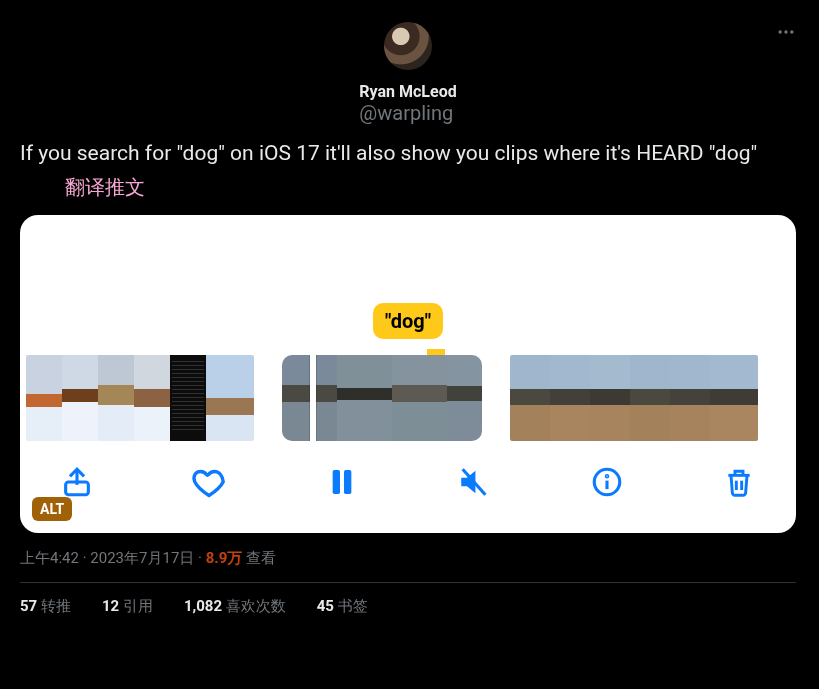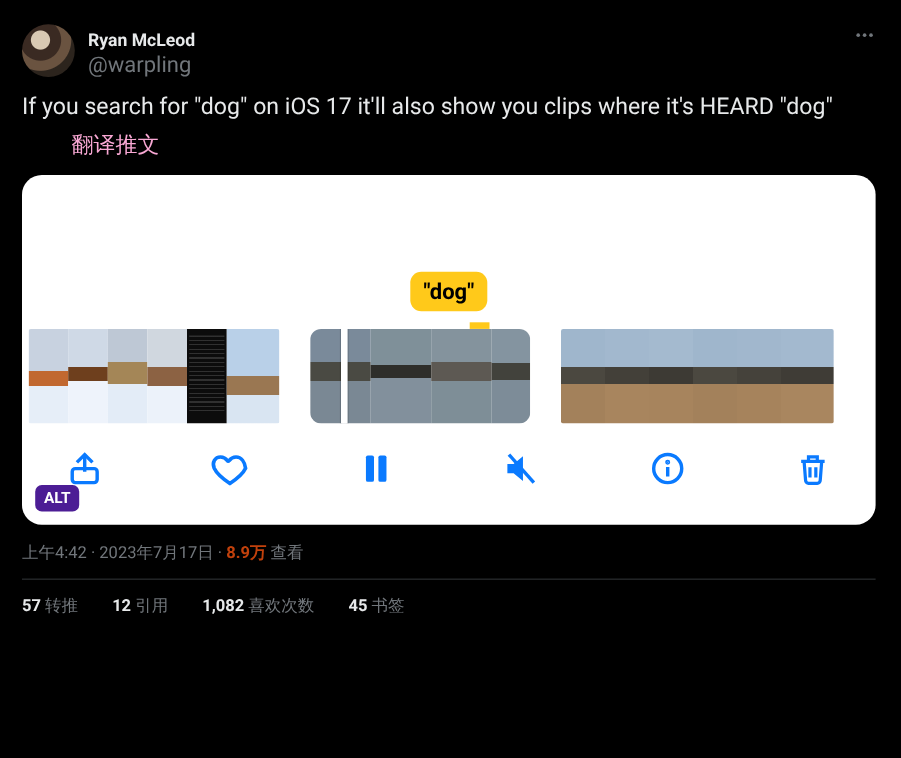--- a/index.html
+++ b/index.html
@@ -13,22 +13,23 @@
   }
   .tweet {
     background: #000;
     color: #e7e9ea;
     padding: 12px 16px;
     width: 808px;
     position: relative;
   }
   .header {
     display: flex;
-    align-items: flex-end;
+    align-items: center;
     gap: 12px;
+    flex-direction: column;
   }
   .avatar {
     width: 48px;
     height: 48px;
     border-radius: 50%;
     background: radial-gradient(circle at 35% 30%, #d9c9b3 0 18%, #3a2a22 20% 40%, #6a5340 42% 60%, #2c241d 62% 100%);
     flex-shrink: 0;
   }
   .userblock {
     display: flex;
@@ -167,21 +168,21 @@
     display: flex;
     align-items: center;
     justify-content: center;
   }
   .media-btn svg { stroke-width: 2.2; }
   .media-btn.fill svg { fill: #0a7aff; stroke: none; }
   .alt-badge {
     position: absolute;
     left: 12px;
     bottom: 12px;
-    background: #4c1d95;
+    background: #a16207;
     color: #fff;
     font-size: 14px;
     font-weight: 700;
     padding: 4px 8px;
     border-radius: 6px;
   }
   .meta-line {
     color: #71767b;
     font-size: 15px;
     margin-top: 16px;

